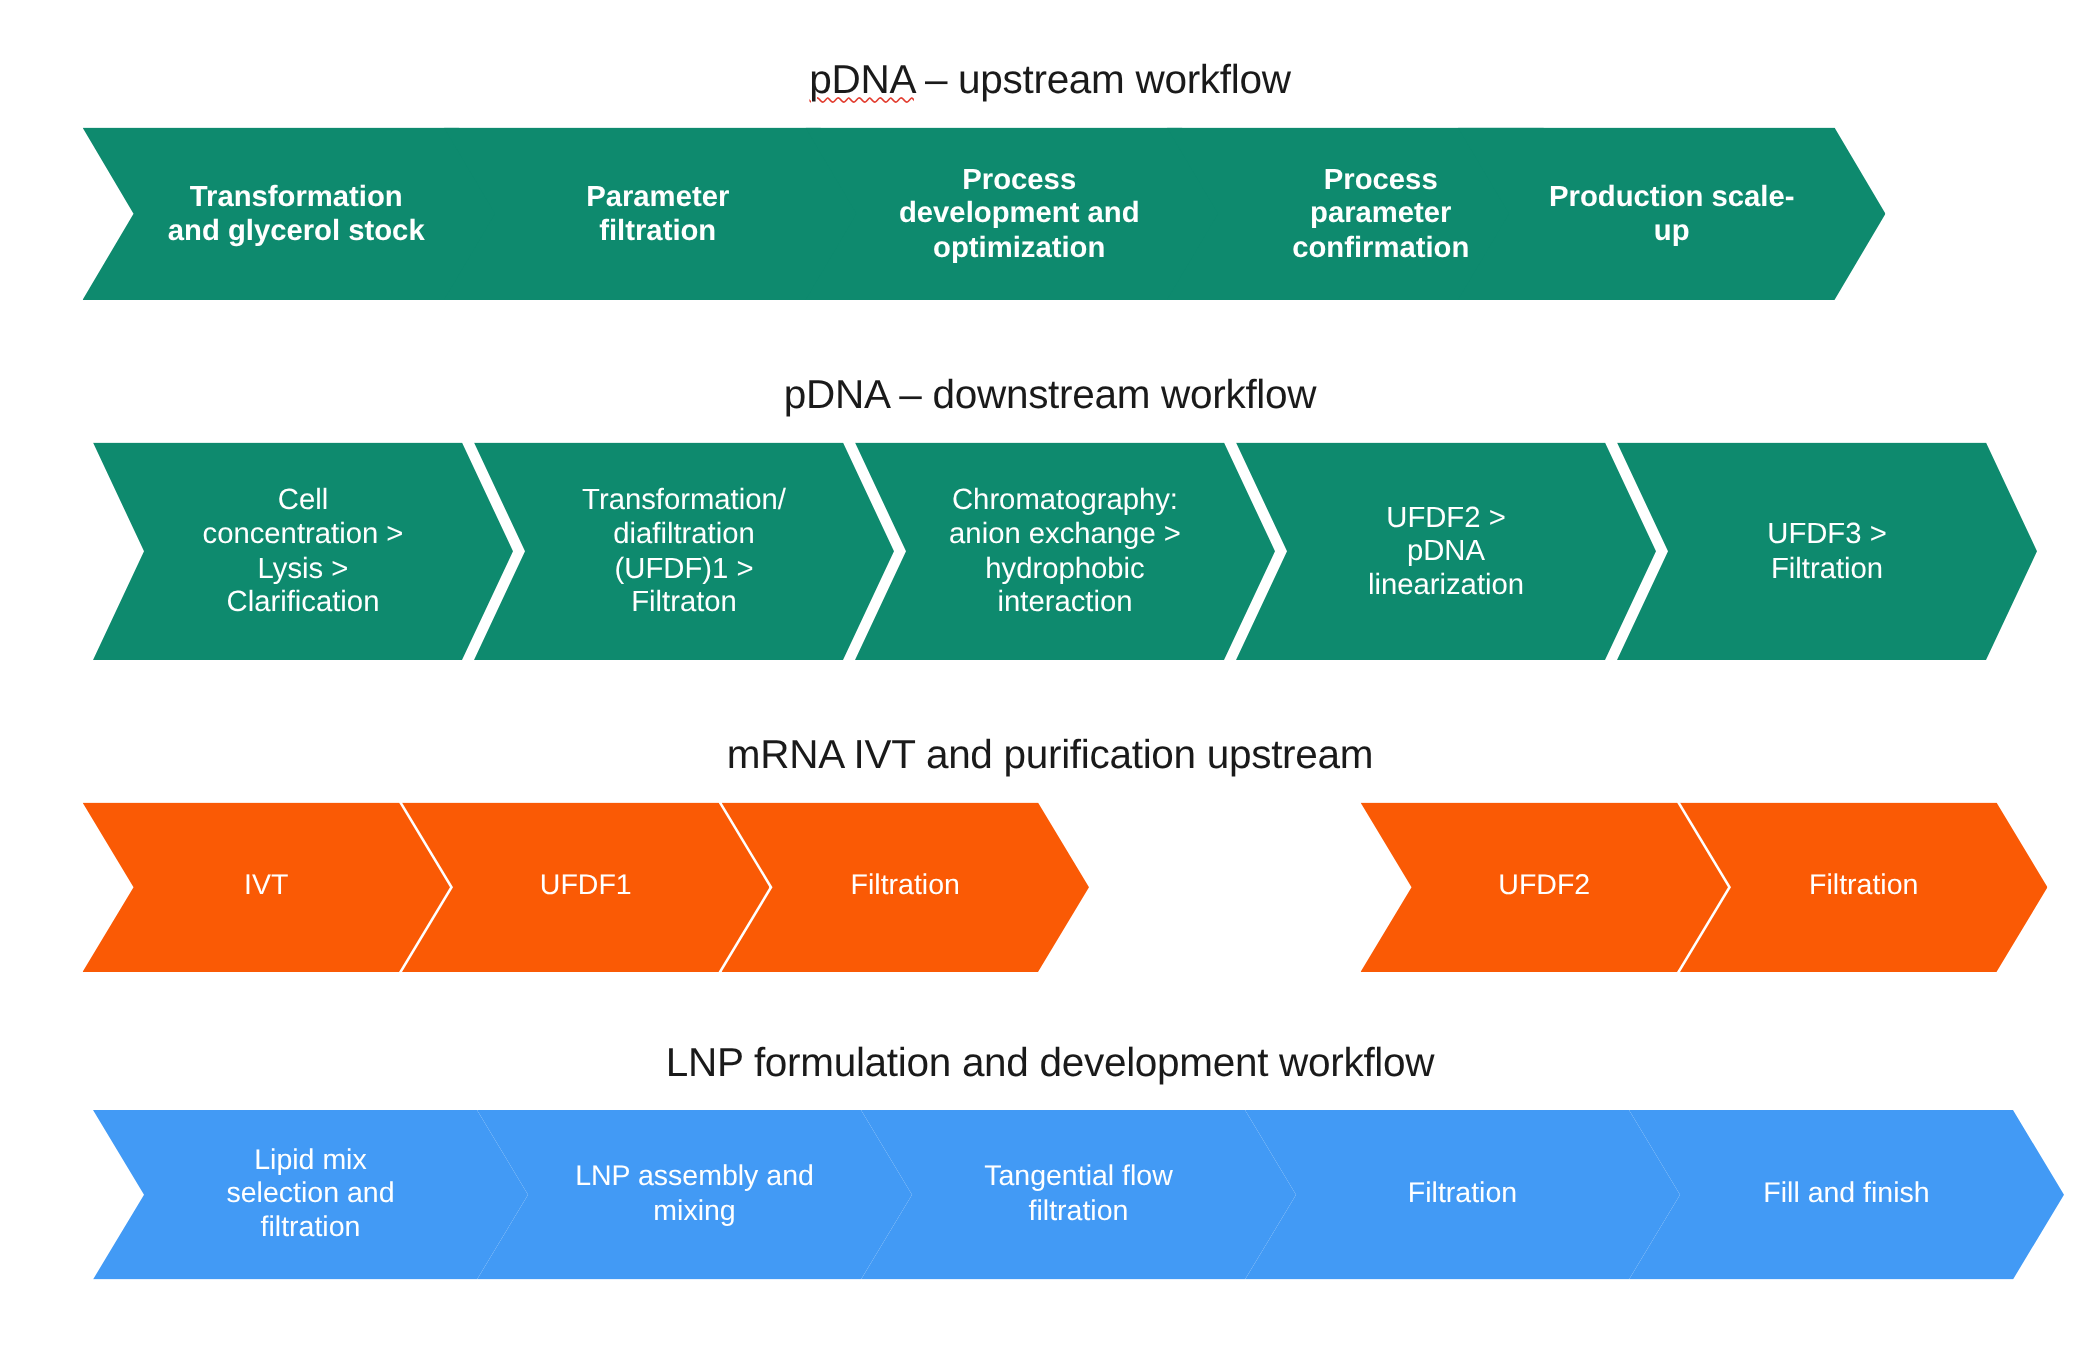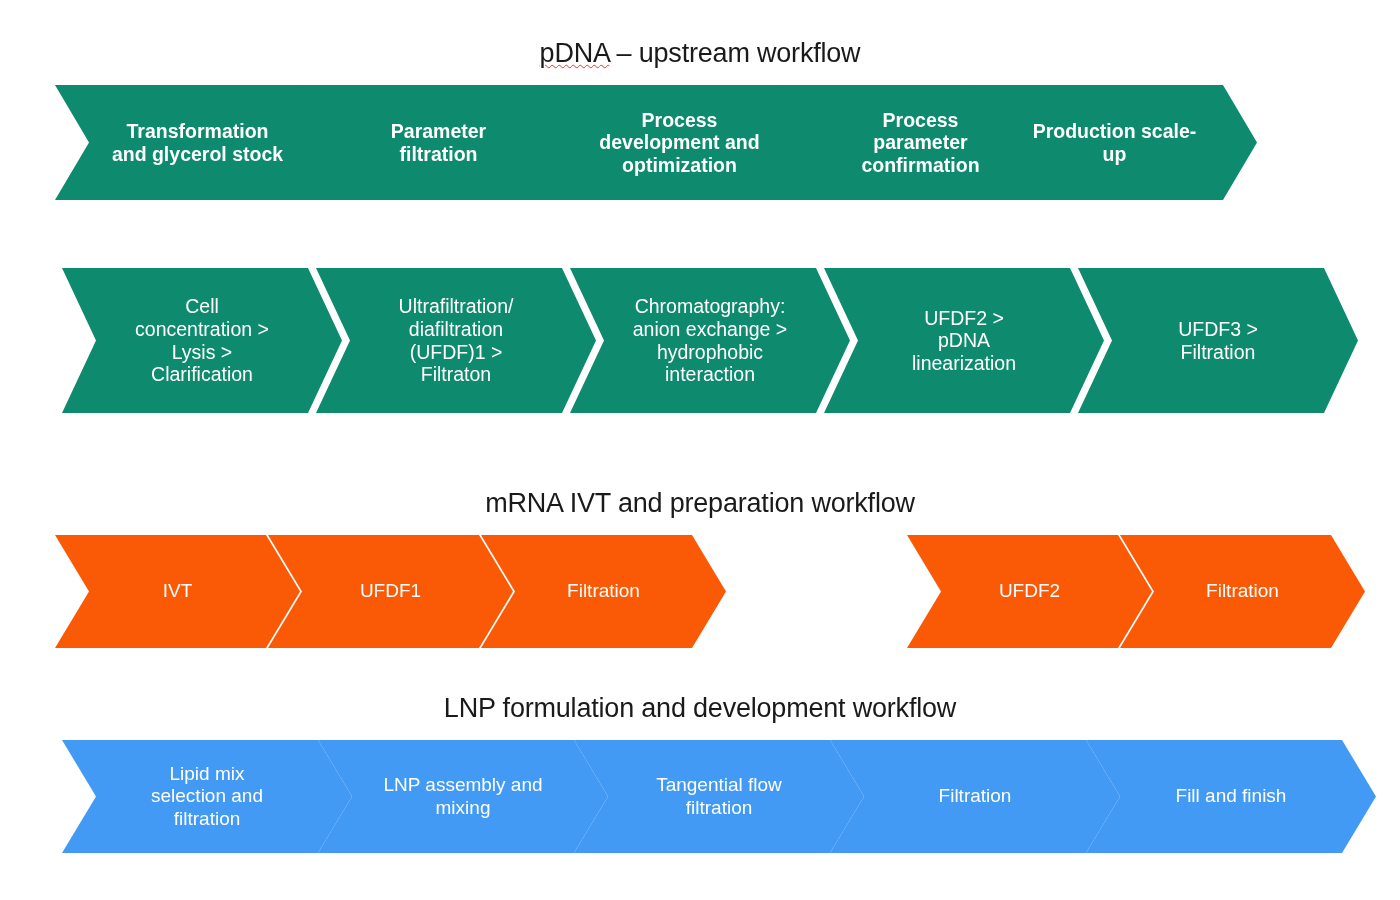--- a/index.html
+++ b/index.html
@@ -117,29 +117,30 @@
       </div>
       <div class="chev mid green" style="left:972px; top:0; width:285px; height:115px; font-size:19.5px;">
         <span class="lbl">
           <span>Production scale-</span><br><span>up</span>
         </span>
       </div>
     </div>
   </div>
 
   <div class="workflow-row" style="top:250px;">
+    <div class="row-title">pDNA – downstream workflow</div>
     <div class="chevron-strip" style="height:155px; margin-top:18px;">
       <div class="chev first green" style="left:62px; top:0; width:280px; height:145px; font-size:19.5px;">
         <span class="lbl">
           <span>Cell</span><br><span>concentration &gt;</span><br><span>Lysis &gt;</span><br><span>Clarification</span>
         </span>
       </div>
       <div class="chev mid green" style="left:316px; top:0; width:280px; height:145px; font-size:19.5px;">
         <span class="lbl">
-          <span>Ultrafiltration/</span><br><span>diafiltration</span><br><span>(UFDF)1 &gt;</span><br><span>Filtraton</span>
+          <span>Transformation/</span><br><span>diafiltration</span><br><span>(UFDF)1 &gt;</span><br><span>Filtraton</span>
         </span>
       </div>
       <div class="chev mid green" style="left:570px; top:0; width:280px; height:145px; font-size:19.5px;justify-content:center;">
         <span class="lbl">
           <span>Chromatography:</span><br><span>anion exchange &gt;</span><br><span>hydrophobic</span><br><span>interaction</span>
         </span>
       </div>
       <div class="chev mid green" style="left:824px; top:0; width:280px; height:145px; font-size:19.5px;">
         <span class="lbl">
           <span>UFDF2 &gt;</span><br><span>pDNA</span><br><span>linearization</span>
@@ -147,21 +148,21 @@
       </div>
       <div class="chev mid green" style="left:1078px; top:0; width:280px; height:145px; font-size:19.5px;">
         <span class="lbl">
           <span>UFDF3 &gt;</span><br><span>Filtration</span>
         </span>
       </div>
     </div>
   </div>
 
   <div class="workflow-row" style="top:490px;">
-    <div class="row-title">mRNA IVT and preparation workflow</div>
+    <div class="row-title">mRNA IVT and purification upstream</div>
     <div class="chevron-strip" style="height:125px; margin-top:18px;">
       <div class="chev first orange" style="left:55px; top:0; width:245px; height:113px; font-size:19px;">
         <span class="lbl">IVT</span>
       </div>
       <div class="chev mid orange" style="left:268px; top:0; width:245px; height:113px; font-size:19px;">
         <span class="lbl">UFDF1</span>
       </div>
       <div class="chev mid orange" style="left:481px; top:0; width:245px; height:113px; font-size:19px;">
         <span class="lbl">Filtration</span>
       </div>

